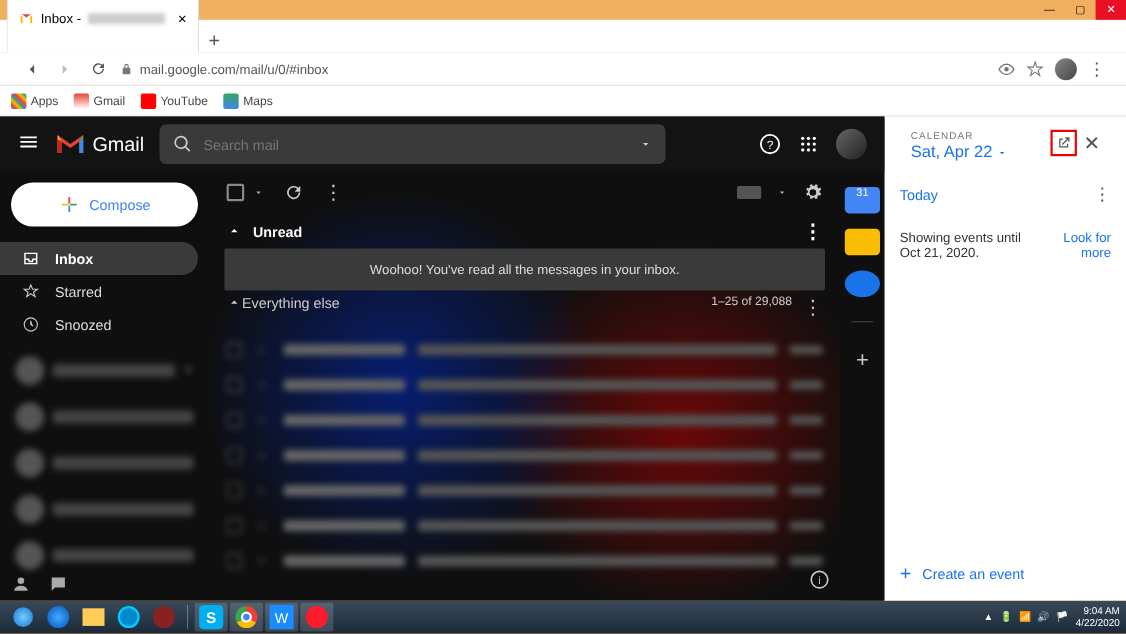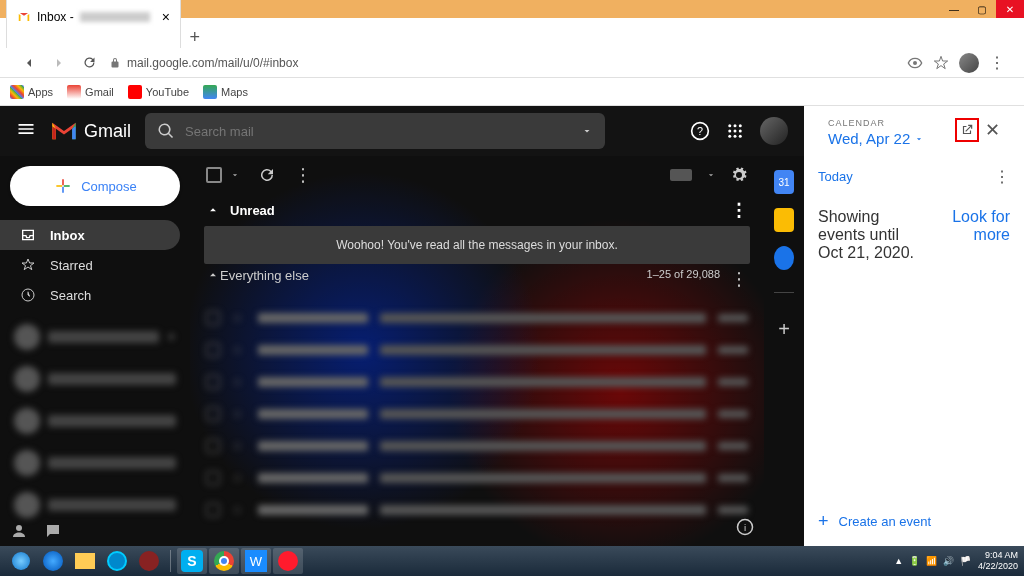--- a/index.html
+++ b/index.html
@@ -52,38 +52,38 @@
 .everysec{padding:0 16px;height:34px;display:flex;align-items:flex-start;color:#ccc;font-size:13px;gap:0;margin-top:4px}
 .everysec .count{margin-left:auto;font-size:11px}
 .emaillist{flex:1;overflow:hidden}
 .emailrow{height:32px;display:flex;align-items:center;padding:0 16px;gap:12px;color:#999;font-size:12px;filter:blur(3px)}
 .rowcb{width:14px;height:14px;border:1.5px solid #666;border-radius:2px}
 .rowstar{width:14px;height:14px;color:#666}
 .rowsender{width:110px;height:10px;background:#666;border-radius:2px}
 .rowsubj{flex:1;height:10px;background:#555;border-radius:2px}
 .rowtime{width:30px;height:8px;background:#555;border-radius:2px}
 .gmailright{width:40px;display:flex;flex-direction:column;align-items:center;gap:14px;padding-top:14px;background:#0f0f0f}
-.sideicon{width:20px;height:24px;border-radius:4px;display:flex;align-items:center;justify-content:center;cursor:pointer}
+.sideicon{width:32px;height:24px;border-radius:4px;display:flex;justify-content:center;cursor:pointer}
 .sideicon.cal{background:#4285f4}
 .sideicon.keep{background:#fbbc04}
 .sideicon.tasks{background:#1a73e8;border-radius:50%}
 .sideicon.add{color:#ccc;margin-top:10px;font-size:20px}
 .infoicon{position:absolute;bottom:10px;right:10px;color:#ccc}
 .calpanel{width:220px;background:#fff;display:flex;flex-direction:column}
 .calheader{padding:12px 24px;display:flex;align-items:flex-start}
 .calheadtext{flex:1}
 .callabel{font-size:9px;color:#777;letter-spacing:1px;text-transform:uppercase}
 .caldate{font-size:15px;color:#1a73e8;font-weight:500;display:flex;align-items:center;gap:4px;margin-top:2px}
 .calbuttons{display:flex;align-items:center;gap:6px}
 .openext{width:24px;height:24px;border:2px solid #e00;display:flex;align-items:center;justify-content:center;cursor:pointer}
 .calclose{font-size:18px;color:#555;cursor:pointer}
 .caltoday{padding:8px 14px;display:flex;align-items:center}
 .todaylink{color:#1a73e8;font-size:13px}
 .caloverflow{margin-left:auto;color:#555;font-size:16px}
-.calbody{padding:14px;font-size:16px;color:#333;display:flex;gap:24px}
+.calbody{padding:14px;font-size:12px;color:#333;display:flex;gap:24px}
 .calnote{flex:1}
 .callook{color:#1a73e8;text-align:right}
 .calfooter{margin-top:auto;padding:14px;border-top:1px solid transparent}
 .createevt{color:#1a73e8;font-size:13px;display:flex;align-items:center;gap:10px;cursor:pointer}
 .taskbar{height:30px;background:linear-gradient(#3a4a5a,#1a2a3a);display:flex;align-items:center;padding:0 6px;gap:2px}
 .tbicon{width:30px;height:26px;display:flex;align-items:center;justify-content:center;border-radius:2px}
 .tbicon.active{background:rgba(255,255,255,.15)}
 .tbright{margin-left:auto;display:flex;align-items:center;gap:6px;color:#fff;font-size:9px}
 .tbclock{text-align:right;line-height:1.2}
 svg{fill:currentColor}
@@ -229,21 +229,21 @@
             <svg width="16" height="16" viewBox="0 0 24 24">
               <path fill="none" stroke="#ccc" stroke-width="1.5" d="M12 3l2.4 6h6.6l-5.3 4 2 6-5.7-4-5.7 4 2-6L3 9h6.6z"></path>
             </svg>
             <span>Starred</span>
           </div>
         <div class="navitem">
             <svg width="16" height="16" viewBox="0 0 24 24">
               <circle cx="12" cy="12" r="9" fill="none" stroke="#ccc" stroke-width="1.5"></circle>
               <path stroke="#ccc" stroke-width="1.5" d="M12 7v5l3 2"></path>
             </svg>
-            <span>Search</span>
+            <span>Snoozed</span>
           </div>
         <div class="chatlist">
           <div class="chatitem">
               <div class="chatav"></div>
               <div class="chattxt"></div>
               <span style="color:#666">+</span>
             </div>
           <div class="chatitem">
               <div class="chatav"></div>
               <div class="chattxt"></div>
@@ -372,21 +372,21 @@
         <div style="width:20px;height:1px;background:#444;margin-top:8px"></div>
         <div class="sideicon add">+</div>
       </div>
     </div>
   </div>
   <div class="calpanel">
     <div class="calheader">
       <div class="calheadtext">
         <div class="callabel">CALENDAR</div>
         <div class="caldate">
-            <span>Wed, Apr 22</span>
+            <span>Sat, Apr 22</span>
             <svg width="10" height="10" viewBox="0 0 24 24">
               <path d="M7 10l5 5 5-5z"></path>
             </svg>
           </div>
       </div>
       <div class="calbuttons">
         <div class="openext">
             <svg width="14" height="14" viewBox="0 0 24 24" style="color:#555">
               <path d="M14 3h7v7h-2V6.4L10.4 15 9 13.6 17.6 5H14V3zM5 5h6v2H7v10h10v-4h2v6H5V5z"></path>
             </svg>

